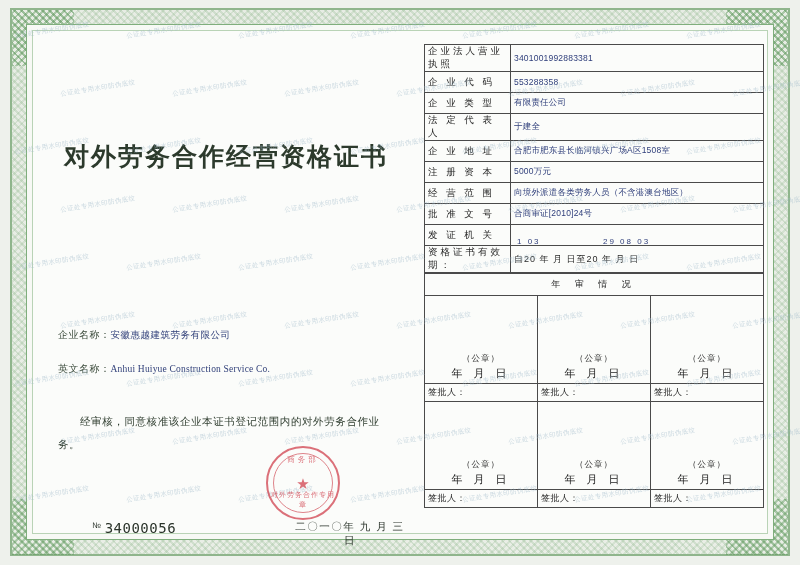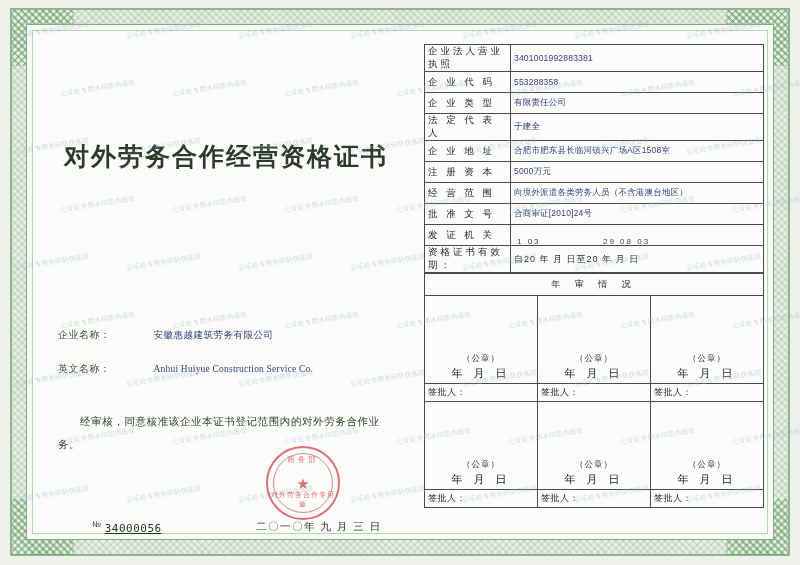--- a/index.html
+++ b/index.html
@@ -108,21 +108,20 @@
   }
   .field-row {
     position: absolute;
     font-size: 10px;
     color: #3a4a3a;
     letter-spacing: .5px;
   }
   .field-row .val {
     color: #32417a;
     font-size: 9.5px;
-    margin-left: 43px;
   }
   .field-cn { left: 18px; top: 288px; }
   .field-en { left: 18px; top: 322px; }
   .field-en .val { font-family: Liberation Serif, serif; letter-spacing: .2px; }
 
   .body-text {
     position: absolute;
     left: 18px; top: 370px;
     width: 336px;
     font-size: 10.5px;
@@ -133,28 +132,29 @@
   }
 
   .serial {
     position: absolute;
     left: 52px; top: 480px;
     font-size: 11px;
     color: #2a332a;
     letter-spacing: .5px;
   }
   .serial sup { font-size: 8px; }
-  .serial .num { font-family: "DejaVu Sans Mono", monospace; font-size: 11px; text-decoration: underline; }
+  .serial .num { font-family: "DejaVu Sans Mono", monospace; font-size: 14px; }
 
   .issue-date {
     position: absolute;
-    left: 216px; top: 480px;
+    left: 248px; top: 480px;
     font-size: 10.5px;
     color: #2a332a;
     letter-spacing: 1.5px;
+    text-align: center;
   }
 
   
   .seal {
     position: absolute;
     left: 266px; top: 446px;
     width: 74px; height: 74px;
     border-radius: 50%;
     border: 2.2px solid #cf3b48;
     opacity: .72;

